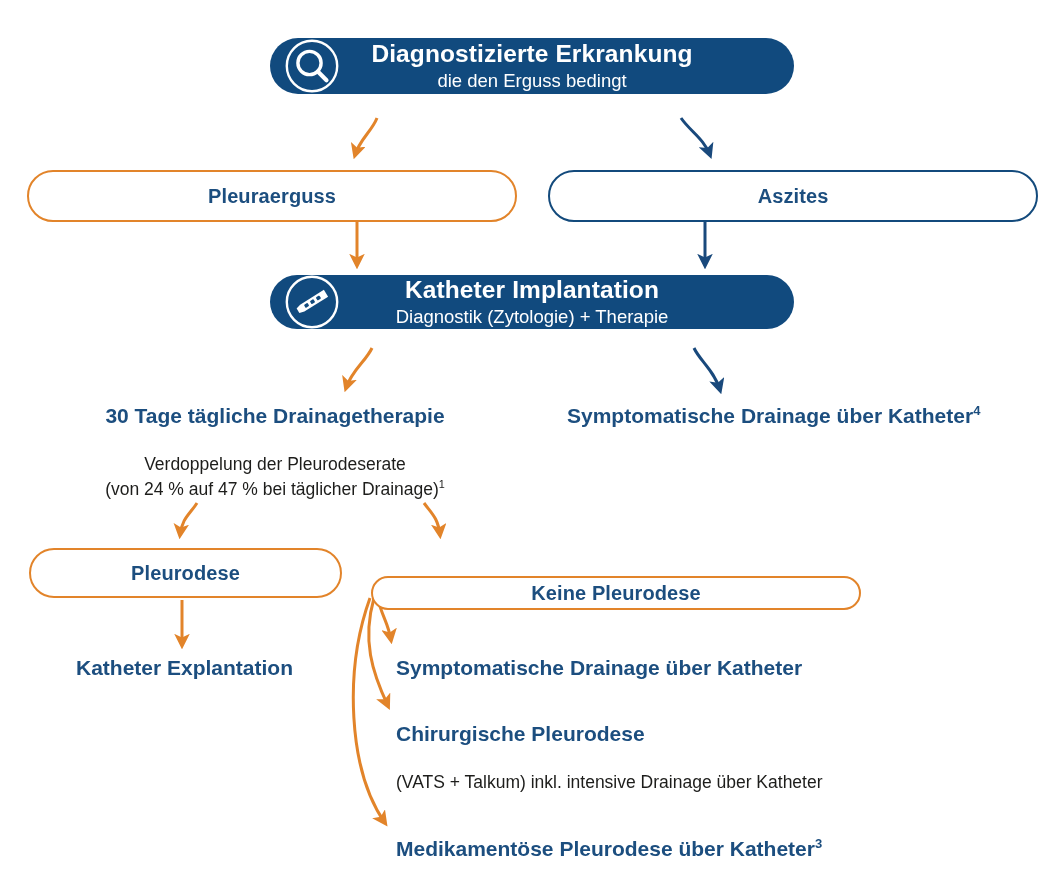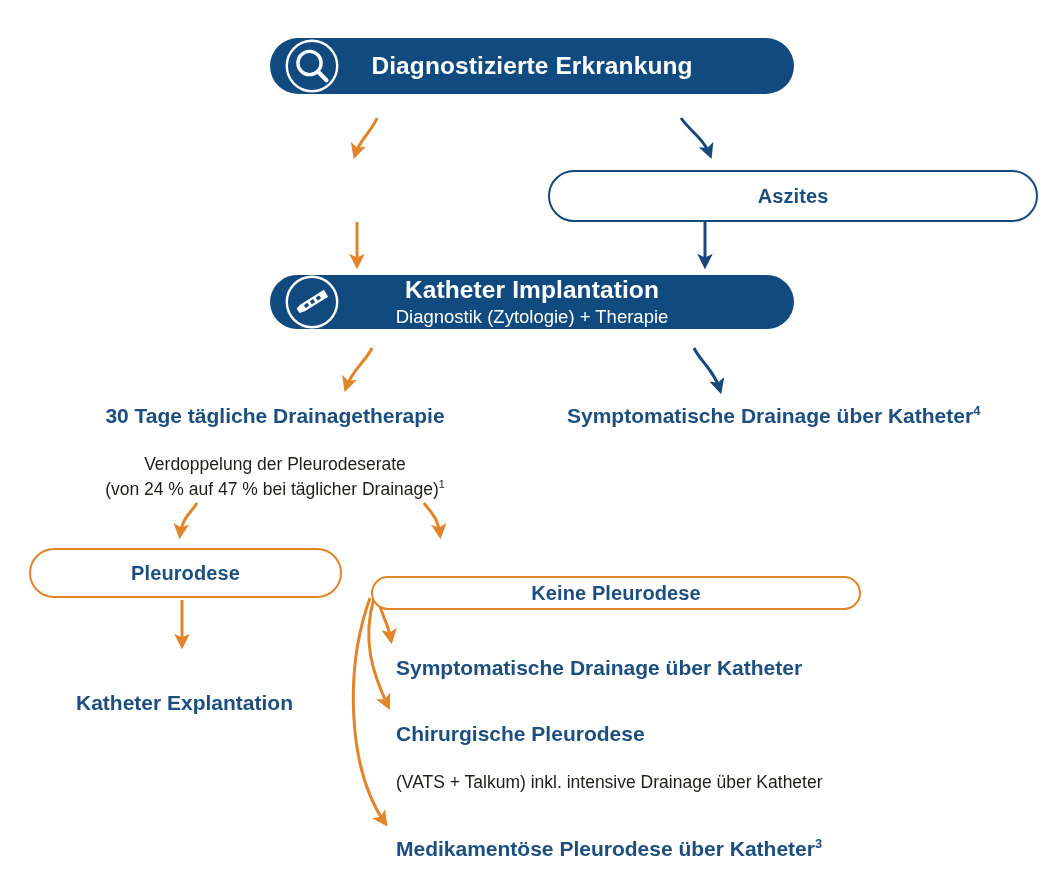--- a/index.html
+++ b/index.html
@@ -158,22 +158,26 @@
 
   <div class="node pill-filled" style="left:270px; top:38px; width:524px; height:56px;">
     <span class="icon-badge">
       <svg width="56" height="56" viewBox="0 0 56 56">
         <circle cx="28" cy="28" r="25.2" fill="none" stroke="#ffffff" stroke-width="2.4"></circle>
         <circle cx="25.5" cy="25" r="11.6" fill="none" stroke="#ffffff" stroke-width="3.4"></circle>
         <line x1="33.8" y1="33.4" x2="42.5" y2="42.2" stroke="#ffffff" stroke-width="4.2" stroke-linecap="round"></line>
       </svg>
     </span>
     <div class="title">Diagnostizierte Erkrankung</div>
-  </div>
-
+    <div class="sub">die den Erguss bedingt</div>
+  </div>
+
+  <div class="node pill-outline" style="left:27px; top:170px; width:490px; height:52px;">
+    <div class="title">Pleuraerguss</div>
+  </div>
 
   <div class="node pill-outline blue" style="left:548px; top:170px; width:490px; height:52px;">
     <div class="title">Aszites</div>
   </div>
 
   <div class="node pill-filled" style="left:270px; top:275px; width:524px; height:54px;">
     <span class="icon-badge">
       <svg width="56" height="56" viewBox="0 0 56 56">
         <circle cx="28" cy="28" r="25.2" fill="none" stroke="#ffffff" stroke-width="2.4"></circle>
         <g transform="rotate(-32 28 28)">
@@ -199,21 +203,21 @@
   </div>
 
   <div class="node pill-outline" style="left:29px; top:548px; width:313px; height:50px;">
     <div class="title">Pleurodese</div>
   </div>
 
   <div class="node pill-outline" style="left:371px; top:548px; width:490px; height:34px;margin-top:28px;">
     <div class="title medium">Keine Pleurodese</div>
   </div>
 
-  <div class="textnode center" style="left:28px; top:655px; width:313px;margin-top:35px;">
+  <div class="textnode center" style="left:28px; top:655px; width:313px;">
     <div class="head">Katheter Explantation</div>
   </div>
 
   <div class="textnode left" style="left:396px; top:655px; width:560px;">
     <div class="head">Symptomatische Drainage über Katheter</div>
   </div>
 
   <div class="textnode left" style="left:396px; top:721px; width:560px;">
     <div class="head">Chirurgische Pleurodese</div>
     <div class="body first">(VATS + Talkum) inkl. intensive Drainage über Katheter</div>

